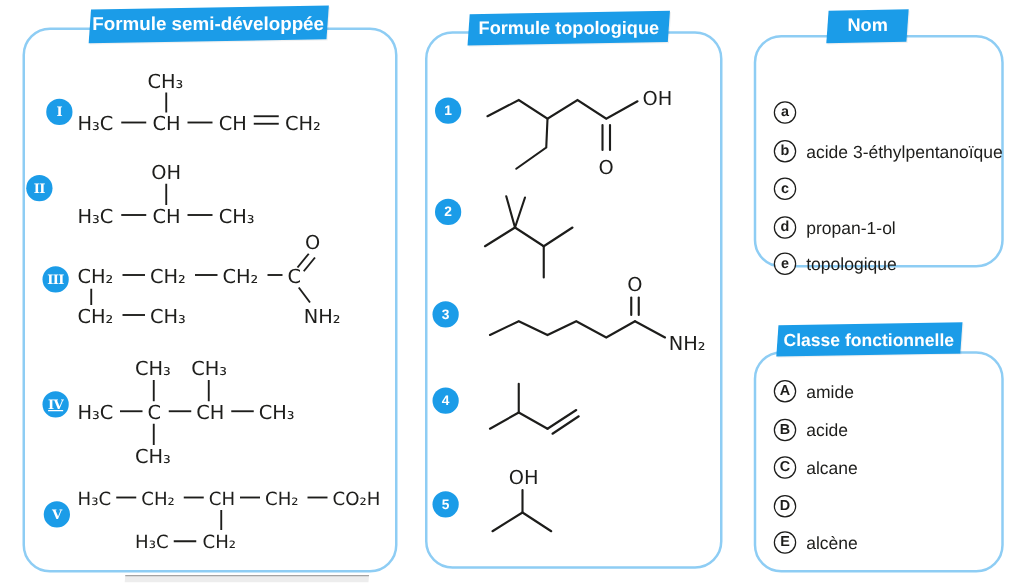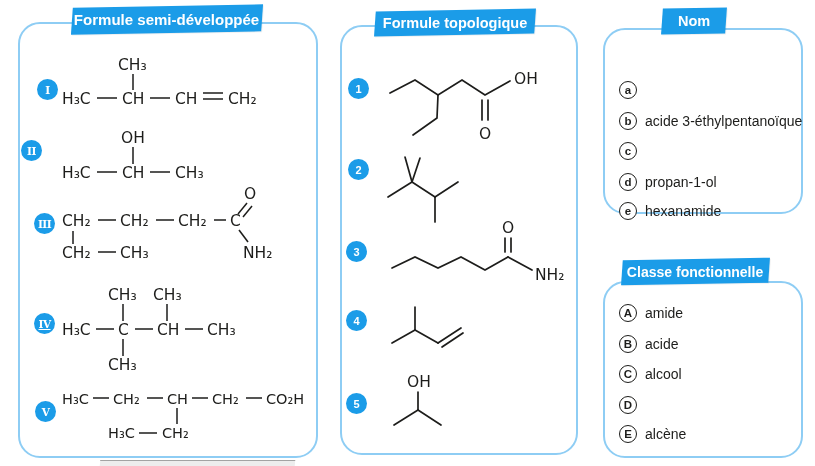--- a/index.html
+++ b/index.html
@@ -227,21 +227,21 @@
     <div class="listitem" style="top:143px;">
       <span class="letterbadge">
           <span>d</span>
         </span>
       <span>propan-1-ol</span>
     </div>
     <div class="listitem" style="top:172px;">
       <span class="letterbadge">
           <span>e</span>
         </span>
-      <span>hexanamide</span>
+      <span>topologique</span>
     </div>
   </div>
   <div class="tab" style="left:662px; top:8px; width:64px; height:26px; font-size:14.5px;">
     <span>Nom</span>
   </div>
 
   <div class="panel" style="left:603px; top:281px; width:200px; height:177px;">
     <div class="listitem" style="top:21px;">
       <span class="letterbadge">
           <span>A</span>
@@ -251,21 +251,21 @@
     <div class="listitem" style="top:52px;">
       <span class="letterbadge">
           <span>B</span>
         </span>
       <span>acide</span>
     </div>
     <div class="listitem" style="top:82px;">
       <span class="letterbadge">
           <span>C</span>
         </span>
-      <span>alcool</span>
+      <span>alcane</span>
     </div>
     <div class="listitem" style="top:113px;">
       <span class="letterbadge">
           <span>D</span>
         </span>
     </div>
     <div class="listitem" style="top:142px;">
       <span class="letterbadge">
           <span>E</span>
         </span>

